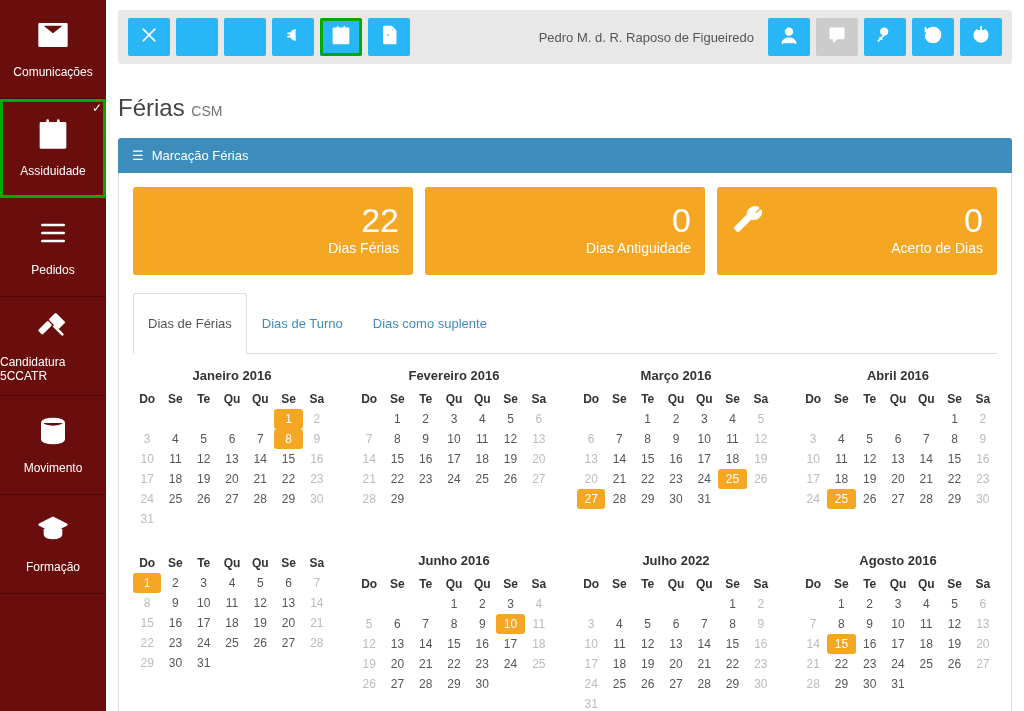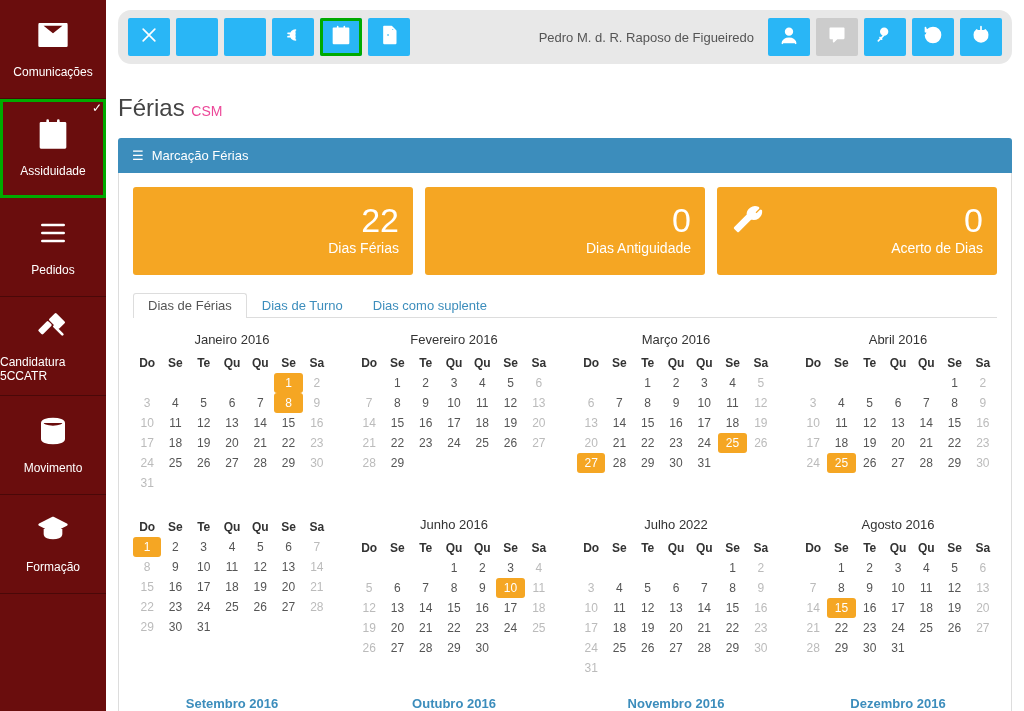--- a/index.html
+++ b/index.html
@@ -5,43 +5,43 @@
 * { box-sizing: border-box; margin: 0; padding: 0; }
 body { font-family: Arial, sans-serif; font-size: 13px; background: #fff; color: #333; width: 1024px; height: 711px; overflow: hidden; }
 .layout { display: flex; height: 100%; }
 .sidebar { width: 106px; background: #6a0d0d; display: flex; flex-direction: column; }
 .sidebar-item { height: 99px; display: flex; flex-direction: column; align-items: center; justify-content: center; color: #fff; border-bottom: 1px solid #4a0808; cursor: pointer; position: relative; }
 .sidebar-item .icon { font-size: 32px; margin-bottom: 6px; }
 .sidebar-item .label { font-size: 12px; text-align: left; }
 .sidebar-item.active { outline: 3px solid #0a0; outline-offset: -3px; }
 .sidebar-item.active::after { content: "✓"; position: absolute; top: 2px; right: 4px; color: #fff; font-size: 12px; }
 .main { flex: 1; background: #fff; padding: 0 12px 0 12px; overflow-y: auto; }
-.topbar { display: flex; align-items: center; background: #e8e8e8; padding: 8px 10px; margin: 10px 0 30px 0; border-radius: 13px; }
+.topbar { display: flex; align-items: center; background: #e8e8e8; padding: 8px 10px; margin: 10px 0 30px 0; border-radius: 3px; }
 .topbar-left { display: flex; gap: 6px; }
 .topbar-right { display: flex; gap: 6px; margin-left: auto; align-items: center; }
 .tbtn { width: 42px; height: 38px; background: #29b6f6; color: #fff; display: flex; align-items: center; justify-content: center; font-size: 20px; border-radius: 2px; cursor: pointer; }
 .tbtn.muted { background: #ccc; }
 .tbtn.active { outline: 3px solid #0a0; outline-offset: -3px; position: relative; }
 .tbtn.blank { background: #29b6f6; }
 .username { font-size: 13px; color: #555; margin-right: 8px; }
 h1 { font-size: 24px; font-weight: 300; color: #444; margin: 0 0 16px 0; }
-h1 small { font-size: 14px; color: #ec4899; }
+h1 small { font-size: 14px; color: #737373; }
 .panel-header { background: #3c8dbc; color: #fff; padding: 10px 14px; border-radius: 3px 3px 0 0; display: flex; align-items: center; gap: 8px; }
 .panel-body { background: #fff; padding: 14px; border: 1px solid #ddd; border-top: none; }
 .stats { display: flex; gap: 12px; margin-bottom: 18px; }
 .stat { flex: 1; max-width: 280px; background: #f5a623; color: #fff; padding: 14px; border-radius: 3px; text-align: right; position: relative; min-height: 88px; }
 .stat .big { font-size: 34px; font-weight: 300; }
 .stat .lbl { font-size: 14px; }
 .stat .wrench { position: absolute; left: 14px; top: 14px; font-size: 34px; }
 .tabs { border-bottom: 1px solid #ddd; margin-bottom: 14px; display: flex; }
-.tab { padding: 4px 14px; font-size: 13px; color: #3c8dbc; cursor: pointer; border: 1px solid transparent; border-bottom: none; }
+.tab { padding: 22px 14px; font-size: 13px; color: #3c8dbc; cursor: pointer; border: 1px solid transparent; border-bottom: none; }
 .tab.active { color: #555; border-color: #ddd; background: #fff; border-radius: 3px 3px 0 0; margin-bottom: -1px; }
 .calendar-grid { display: grid; grid-template-columns: repeat(4, 1fr); gap: 24px; }
 .month { font-size: 12px; }
-.month-title { text-align: center; font-weight: normal; margin-bottom: 6px; font-size: 13px; }
+.month-title { text-align: center; font-weight: bold; margin-bottom: 6px; font-size: 13px; }
 .month-table { width: 100%; border-collapse: collapse; }
 .month-table th { font-weight: bold; padding: 3px 0; width: 14.28%; }
 .month-table td { text-align: center; padding: 3px 0; color: #555; }
 .month-table td.sat, .month-table td.sun { color: #bbb; }
 .month-table td.hl { background: #f5a623; color: #fff; border-radius: 3px; }
 .future-row { display: grid; grid-template-columns: repeat(4,1fr); gap: 24px; margin-top: 18px; }
 .future-row .month-title { text-align: center; font-weight: bold; font-size: 13px; color: #3c8dbc; }
 svg { width: 1em; height: 1em; fill: currentColor; }
 </style>
 </head>

